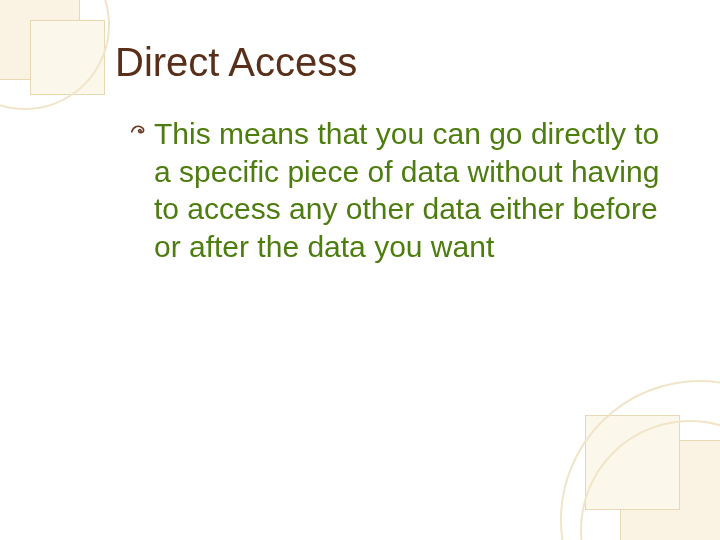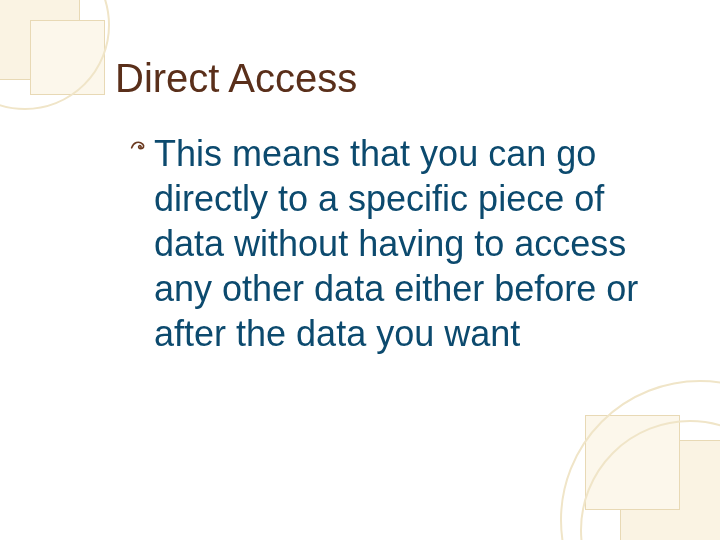--- a/index.html
+++ b/index.html
@@ -78,21 +78,21 @@
       bottom: 30px;
       right: 40px;
       width: 95px;
       height: 95px;
       border: 1px solid #e8d9b5;
       background: #fcf7eb;
     }
     .content {
       position: relative;
       z-index: 10;
-      padding: 56px 60px 40px 110px;
+      padding: 40px 60px 40px 110px;
     }
     .title {
       font-size: 40px;
       color: #5a2f1a;
       font-weight: normal;
       margin-bottom: 30px;
       margin-left: 5px;
     }
     .bullet-item {
       display: flex;
@@ -101,22 +101,22 @@
     }
     .bullet-icon {
       color: #6b3a20;
       font-size: 26px;
       margin-right: 4px;
       margin-top: 2px;
       flex-shrink: 0;
       font-weight: normal;
     }
     .bullet-text {
-      font-size: 36px;
-      color: #0c4a6e;
+      font-size: 30px;
+      color: #4d7c0f;
       line-height: 1.25;
       font-weight: normal;
     }
   </style>
 </head>
 <body>
 
 <div class="bg-square-1"></div>
 <div class="bg-square-2"></div>
 <div class="bg-circle-1"></div>

